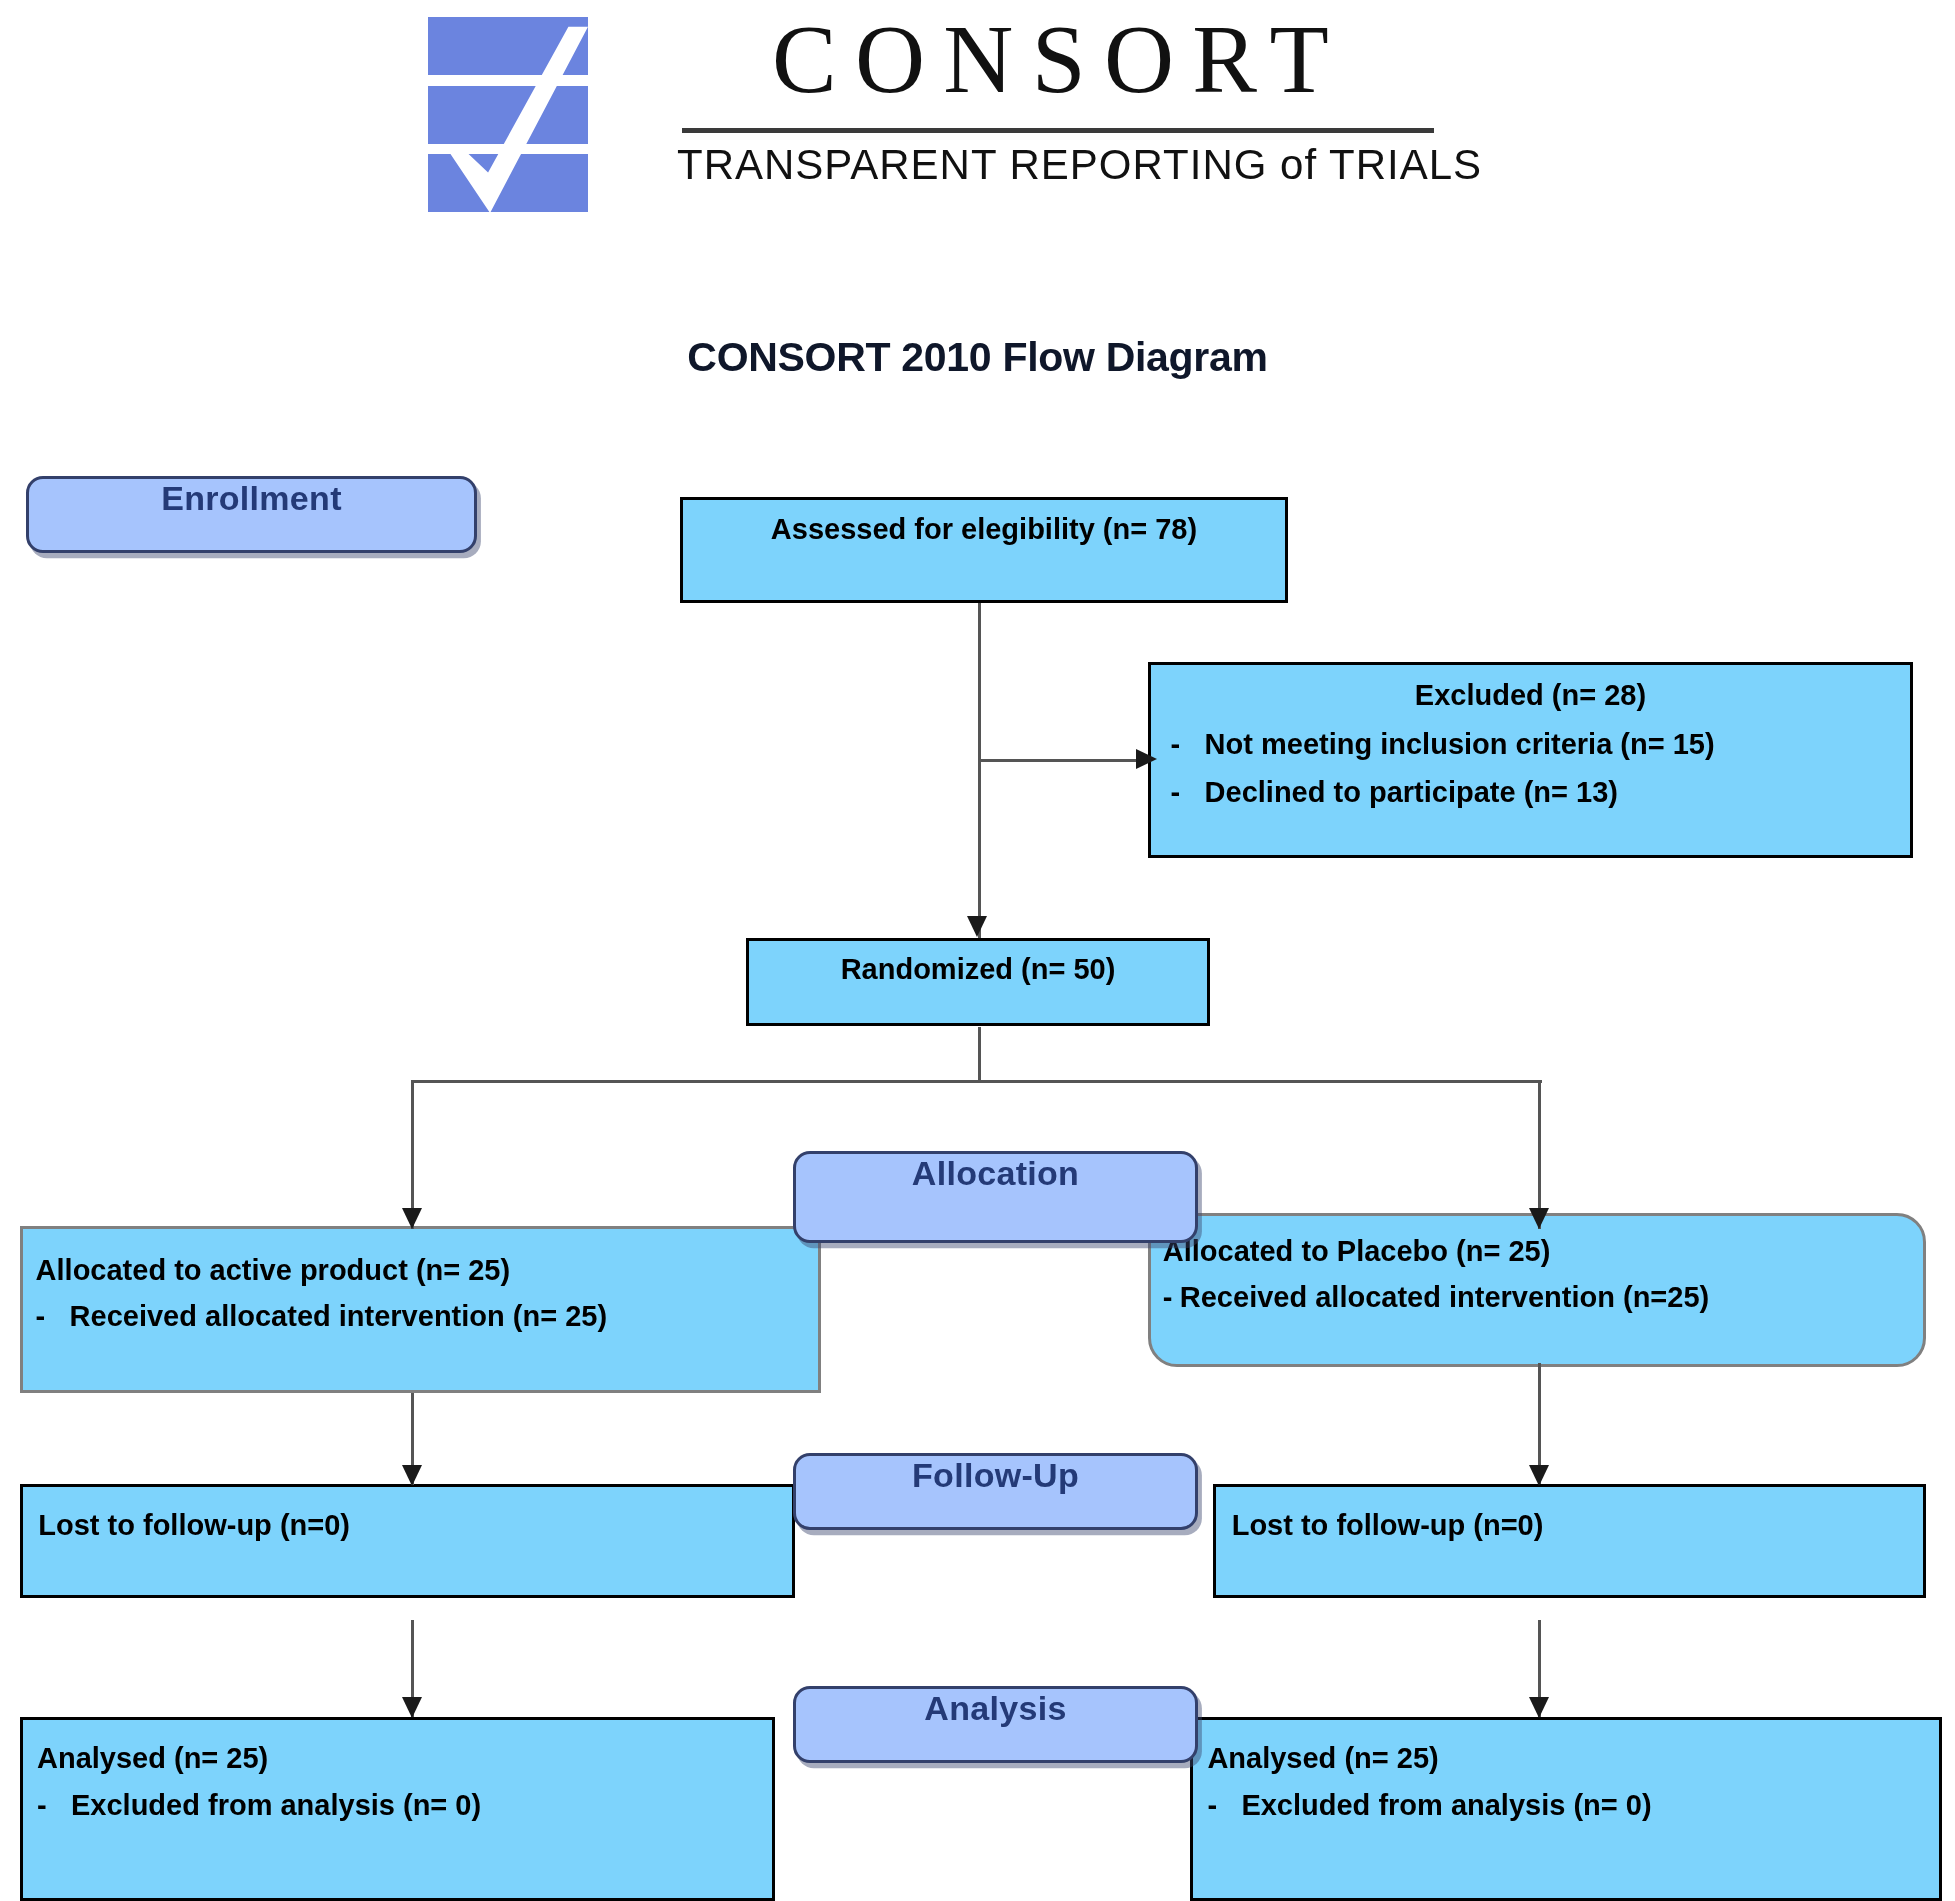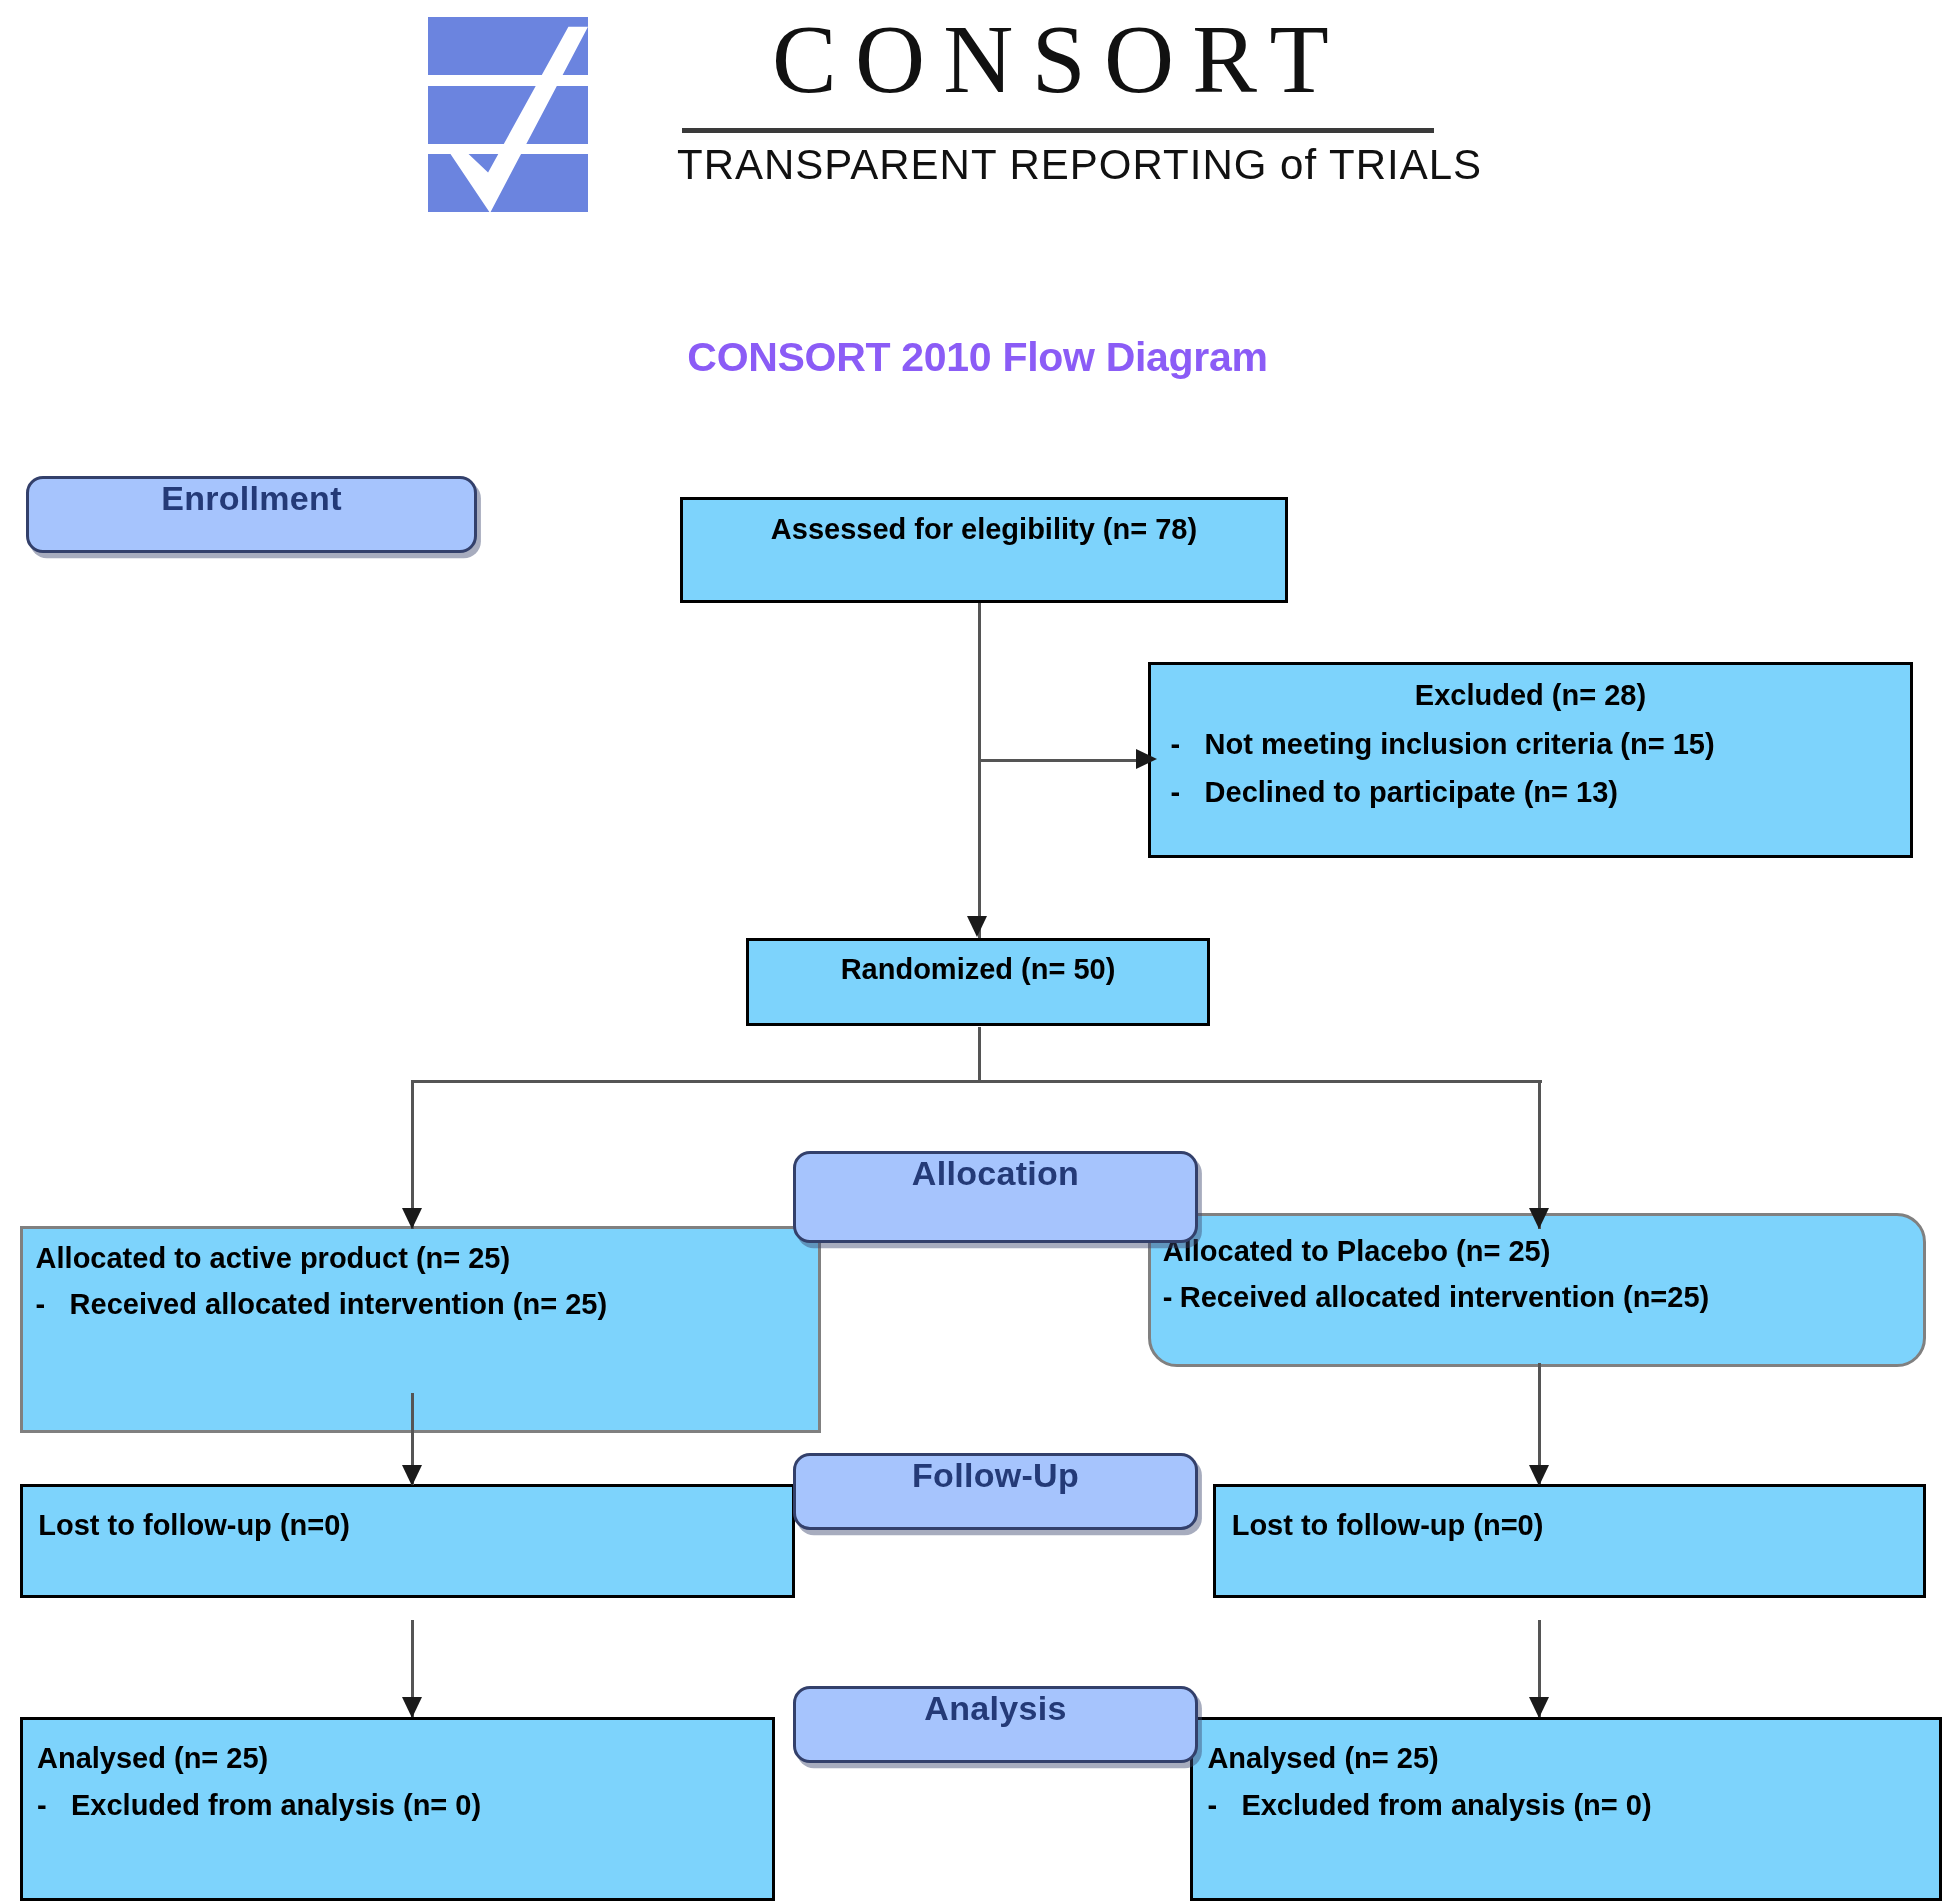--- a/index.html
+++ b/index.html
@@ -93,21 +93,21 @@
 
   
   #diagram-title {
     position: absolute;
     left: 0;
     top: 334px;
     width: 1955px;
     text-align: center;
     font-size: 41px;
     font-weight: bold;
-    color: #8b5cf6;
+    color: #0f172a;
     letter-spacing: -0.3px;
   }
 
   
   .box {
     position: absolute;
     background: #7dd3fc;
     box-sizing: border-box;
     color: #000000;
     font-weight: bold;
@@ -252,21 +252,21 @@
     <div class="line bullet-row" style="margin-top:14.4px;">
       <span class="dash">-</span>
       <span>Declined to participate (n= 13)</span>
     </div>
   </div>
 
   <div class="box black" style="left:746px; top:938px; width:464px; height:88px; padding:10.5px 17px;">
     <div class="line center">Randomized (n= 50)</div>
   </div>
 
-  <div class="box gray" style="left:19.6px; top:1226px; width:801px; height:207px; padding:12px 13px;">
+  <div class="box gray" style="left:19.6px; top:1226px; width:801px; height:167px; padding:24px 13px;">
     <div class="line">Allocated to active product (n= 25)</div>
     <div class="line bullet-row" style="margin-top:11.8px;">
       <span class="dash">-</span>
       <span>Received allocated intervention (n= 25)</span>
     </div>
   </div>
 
   <div class="box gray" style="left:1148px; top:1213px; width:778px; height:154px; padding:18.3px 11.8px;border-radius:29px;">
     <div class="line">Allocated to Placebo (n= 25)</div>
     <div class="line bullet-row" style="margin-top:11.8px;">

